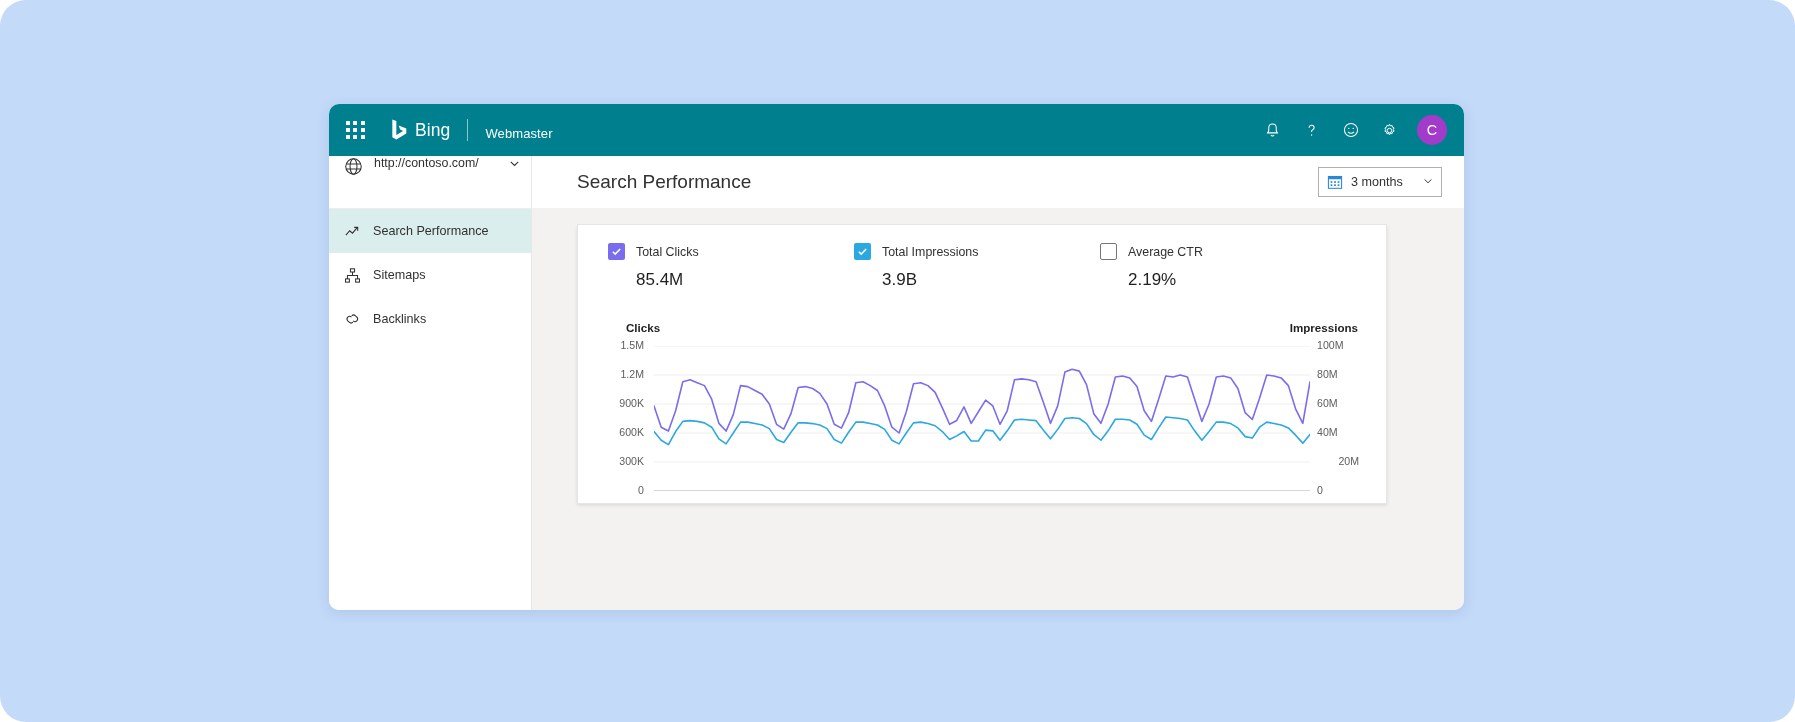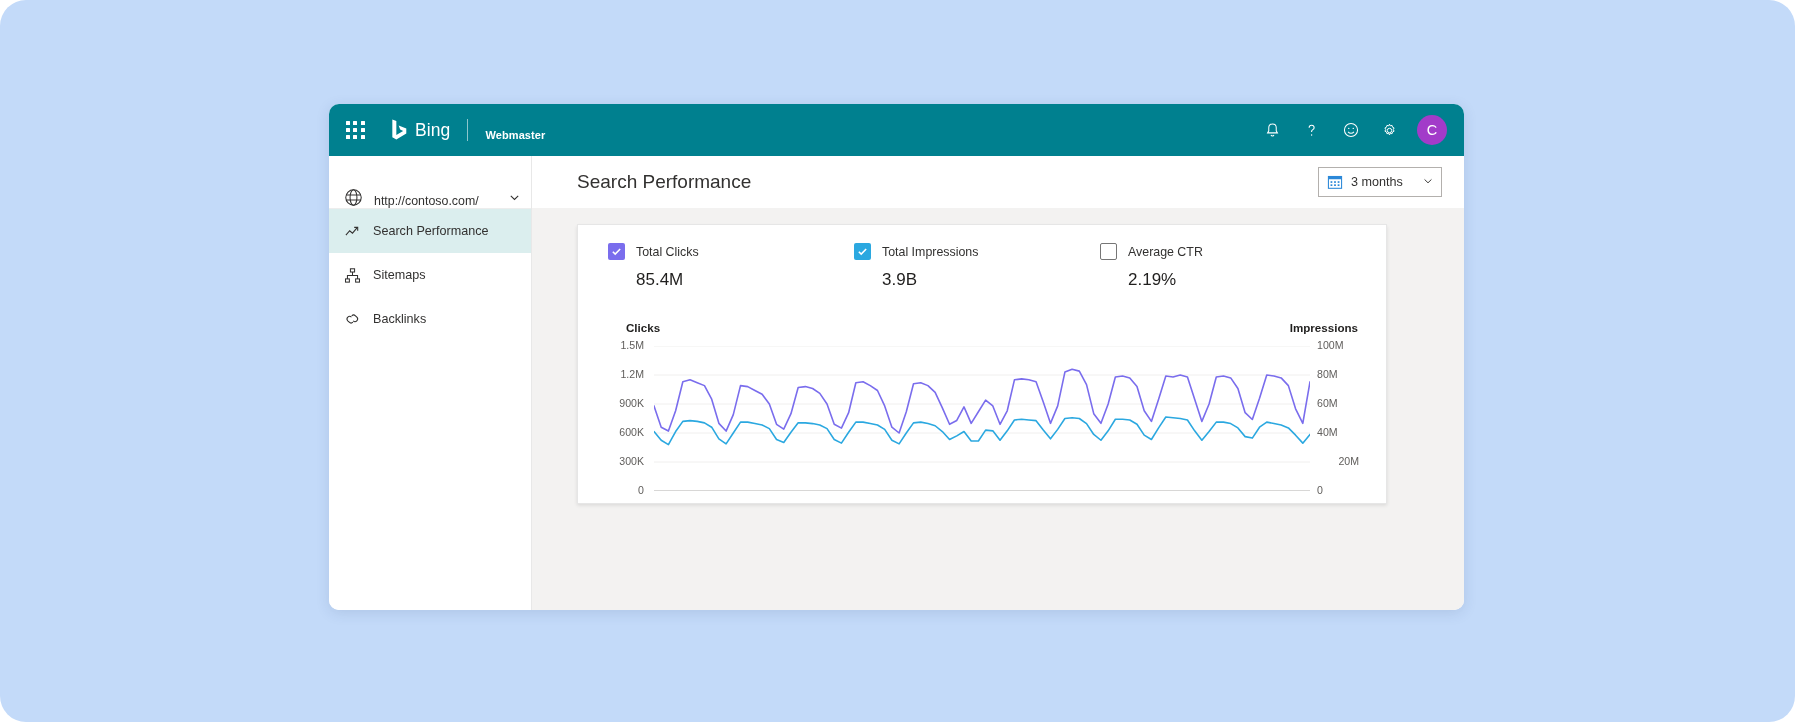--- a/index.html
+++ b/index.html
@@ -72,22 +72,22 @@
     letter-spacing: 0.1px;
   }
   .brand-sep {
     width: 1px;
     height: 22px;
     background: rgba(255,255,255,0.55);
     margin: 0 17px;
   }
   .app-word {
     color: #ffffff;
-    font-size: 11px;
-    font-weight: bold;
+    font-size: 13px;
+    font-weight: normal;
     letter-spacing: 0.1px;
   }
   .topbar-right {
     margin-left: auto;
     display: flex;
     align-items: center;
     margin-right: 17px;
     gap: 0px;
   }
   .tb-icon {
@@ -120,21 +120,21 @@
     top: 52px;
     width: 203px;
     height: 454px;
     background: #ffffff;
     border-right: 1px solid #e8e8e8;
     box-sizing: border-box;
   }
   .site-row {
     height: 52px;
     display: flex;
-    align-items: flex-end;
+    align-items: flex-start;
     padding: 0 10px 0 14px;
     border-bottom: 1px solid #ededed;
     cursor: pointer;
   }
   .site-url {
     font-size: 12.4px;
     color: #323130;
     margin-left: 10px;
     white-space: nowrap;
   }

